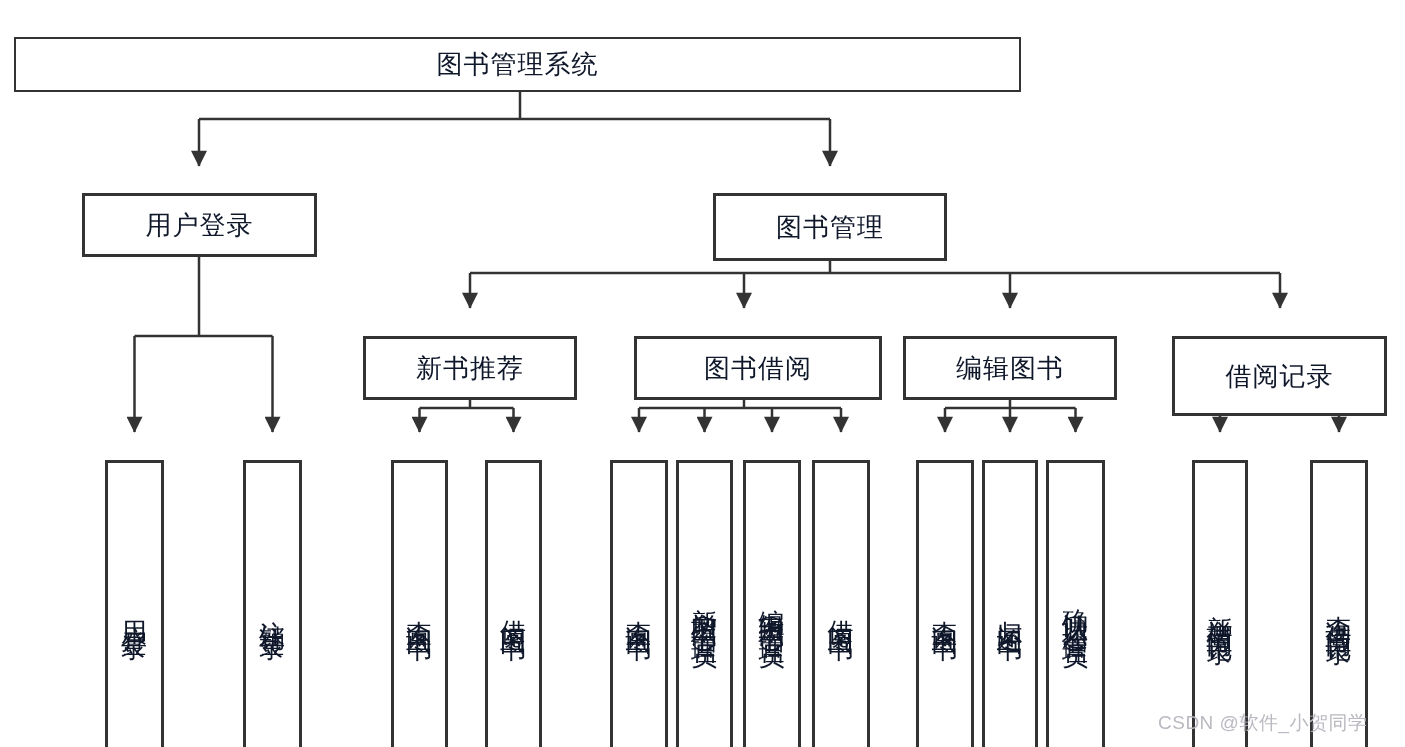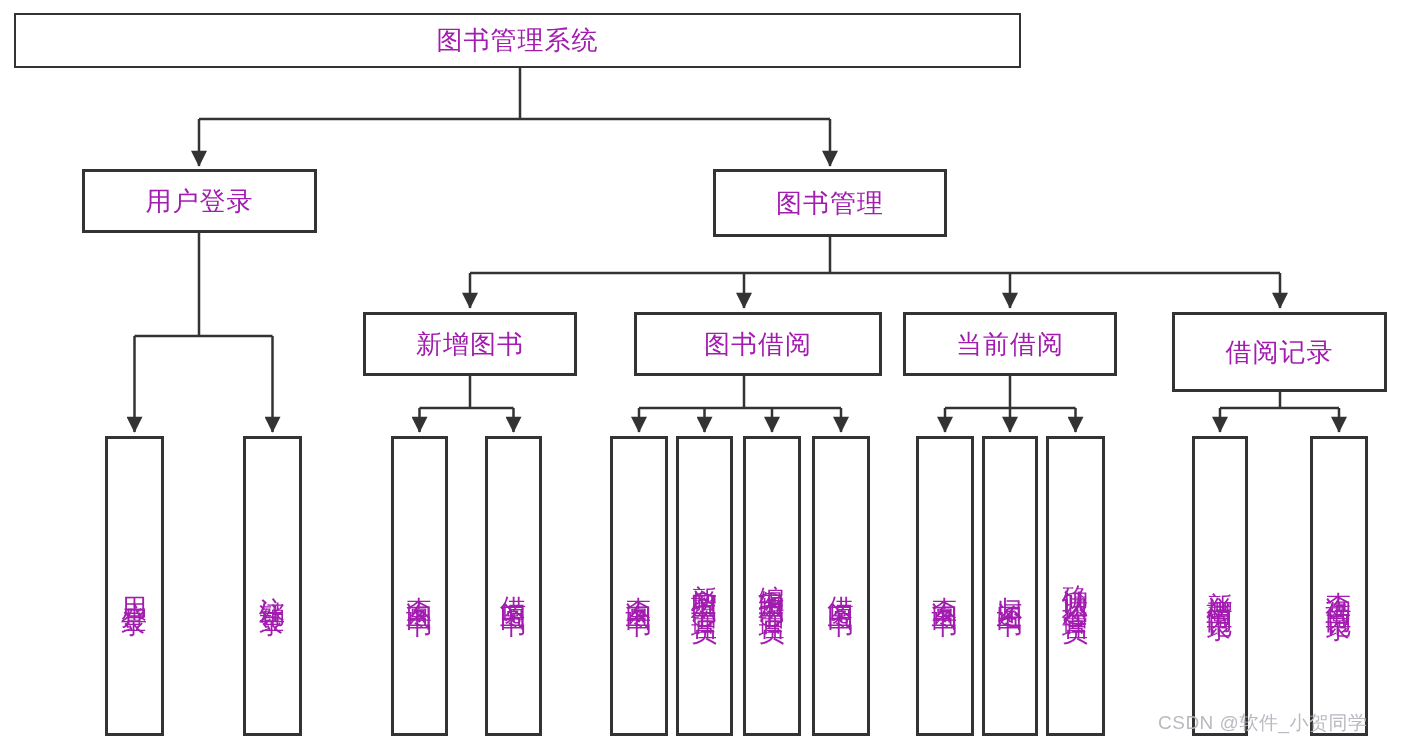--- a/index.html
+++ b/index.html
@@ -28,21 +28,22 @@
     fill: none;
   }
   .box {
     position: absolute;
     box-sizing: border-box;
     background: #ffffff;
     border: 3px solid #333333;
     display: flex;
     align-items: center;
     justify-content: center;
-    color: #a21caf;
+    color: #0f172a;
+    margin-top: 24px;
   }
   .box.root {
     border-width: 2px;
   }
   .box.h span {
     font-size: 26px;
     letter-spacing: 1px;
     white-space: nowrap;
   }
   .box.v span {
@@ -117,27 +118,27 @@
   </div>
 
   <div class="box h" style="left:82px;top:169px;width:235px;height:64px">
     <span>用户登录</span>
   </div>
   <div class="box h" style="left:713px;top:169px;width:234px;height:68px">
     <span>图书管理</span>
   </div>
 
   <div class="box h" style="left:363px;top:312px;width:214px;height:64px">
-    <span>新增图书</span>
+    <span>新书推荐</span>
   </div>
   <div class="box h" style="left:634px;top:312px;width:248px;height:64px">
     <span>图书借阅</span>
   </div>
   <div class="box h" style="left:903px;top:312px;width:214px;height:64px">
-    <span>当前借阅</span>
+    <span>编辑图书</span>
   </div>
   <div class="box h" style="left:1172px;top:312px;width:215px;height:80px">
     <span>借阅记录</span>
   </div>
 
   <div class="box v" style="left:105px;top:436px;width:59px;height:300px">
     <span>用户登录</span>
   </div>
   <div class="box v" style="left:243px;top:436px;width:59px;height:300px">
     <span>注销登录</span>

